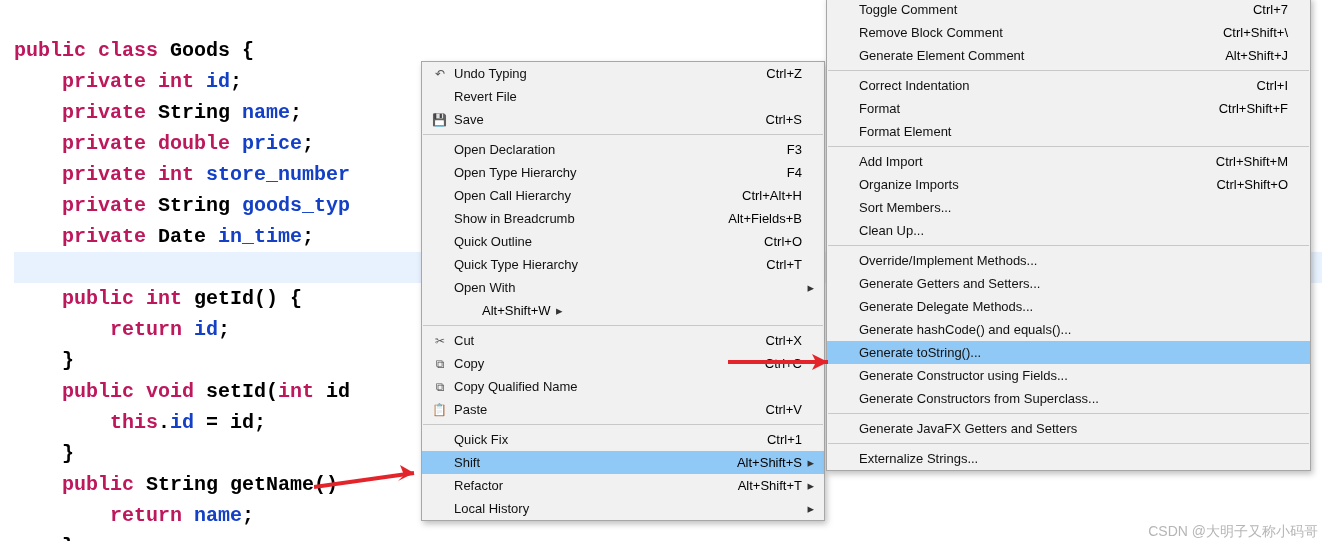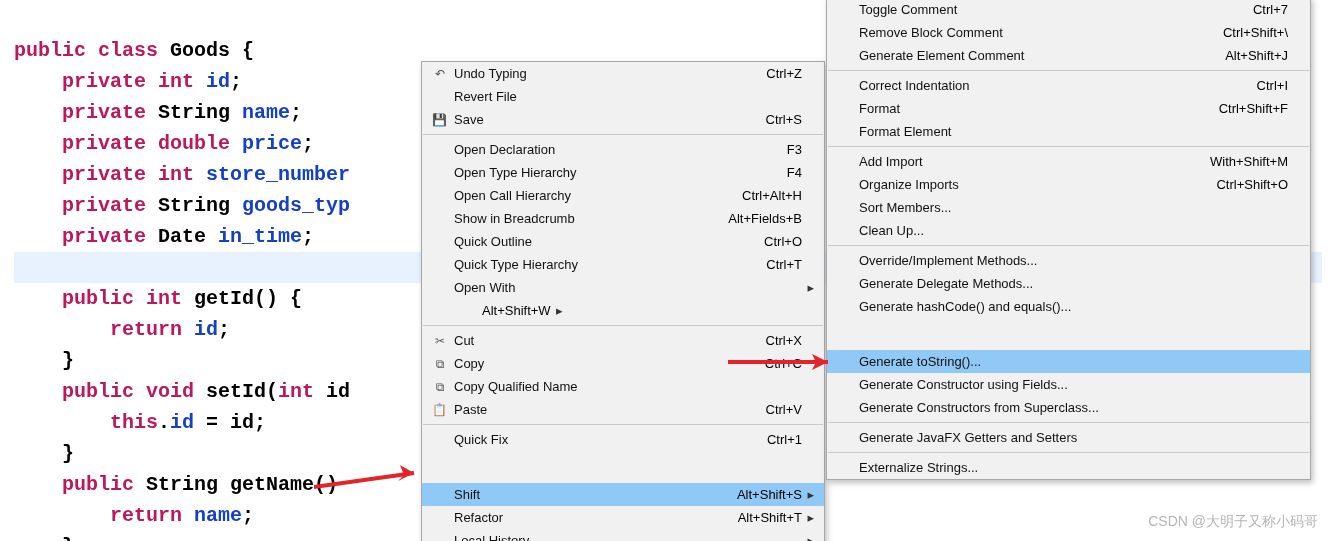--- a/index.html
+++ b/index.html
@@ -45,30 +45,30 @@
   display: flex;
   justify-content: center;
   align-items: center;
   font-size: 12px;
   color: #555;
 }
 .menu-item .label { flex: 1; padding-left: 2px; }
 .menu-item .shortcut { color: #000000; padding-left: 30px; }
 .menu-item .sub-arrow { width: 12px; text-align: right; color: #333; }
 .menu-sep { height: 1px; background: #c8c8c8; margin: 3px 1px; }
-.menu-item.selected { background: #90c8f6; margin-top: 32px; }
+.menu-item.selected { background: #90c8f6; }
 .arrow {
   position: absolute;
   pointer-events: none;
 }
 .arrow svg { display: block; }
 .watermark {
   position: absolute;
   right: 18px;
-  bottom: 10px;
+  bottom: 0;
   color: rgba(120,120,120,0.55);
   font-size: 14px;
   font-family: Arial, sans-serif;
 }
 </style>
 </head>
 <body>
 
 <div class="code-area">
 <span class="kw">public</span><span class="kw"> class</span><span> Goods {</span>
@@ -243,21 +243,21 @@
     <div class="menu-item">
       <span class="icon-slot"></span>
       <span class="label">Format Element</span>
       <span class="shortcut"></span>
       <span class="sub-arrow"></span>
     </div>
     <div class="menu-sep"></div>
     <div class="menu-item">
       <span class="icon-slot"></span>
       <span class="label">Add Import</span>
-      <span class="shortcut">With+Shift+M</span>
+      <span class="shortcut">Ctrl+Shift+M</span>
       <span class="sub-arrow"></span>
     </div>
     <div class="menu-item">
       <span class="icon-slot"></span>
       <span class="label">Organize Imports</span>
       <span class="shortcut">Ctrl+Shift+O</span>
       <span class="sub-arrow"></span>
     </div>
     <div class="menu-item">
       <span class="icon-slot"></span>
@@ -268,20 +268,26 @@
     <div class="menu-item">
       <span class="icon-slot"></span>
       <span class="label">Clean Up...</span>
       <span class="shortcut"></span>
       <span class="sub-arrow"></span>
     </div>
     <div class="menu-sep"></div>
     <div class="menu-item">
       <span class="icon-slot"></span>
       <span class="label">Override/Implement Methods...</span>
+      <span class="shortcut"></span>
+      <span class="sub-arrow"></span>
+    </div>
+    <div class="menu-item">
+      <span class="icon-slot"></span>
+      <span class="label">Generate Getters and Setters...</span>
       <span class="shortcut"></span>
       <span class="sub-arrow"></span>
     </div>
     <div class="menu-item">
       <span class="icon-slot"></span>
       <span class="label">Generate Delegate Methods...</span>
       <span class="shortcut"></span>
       <span class="sub-arrow"></span>
     </div>
     <div class="menu-item">

